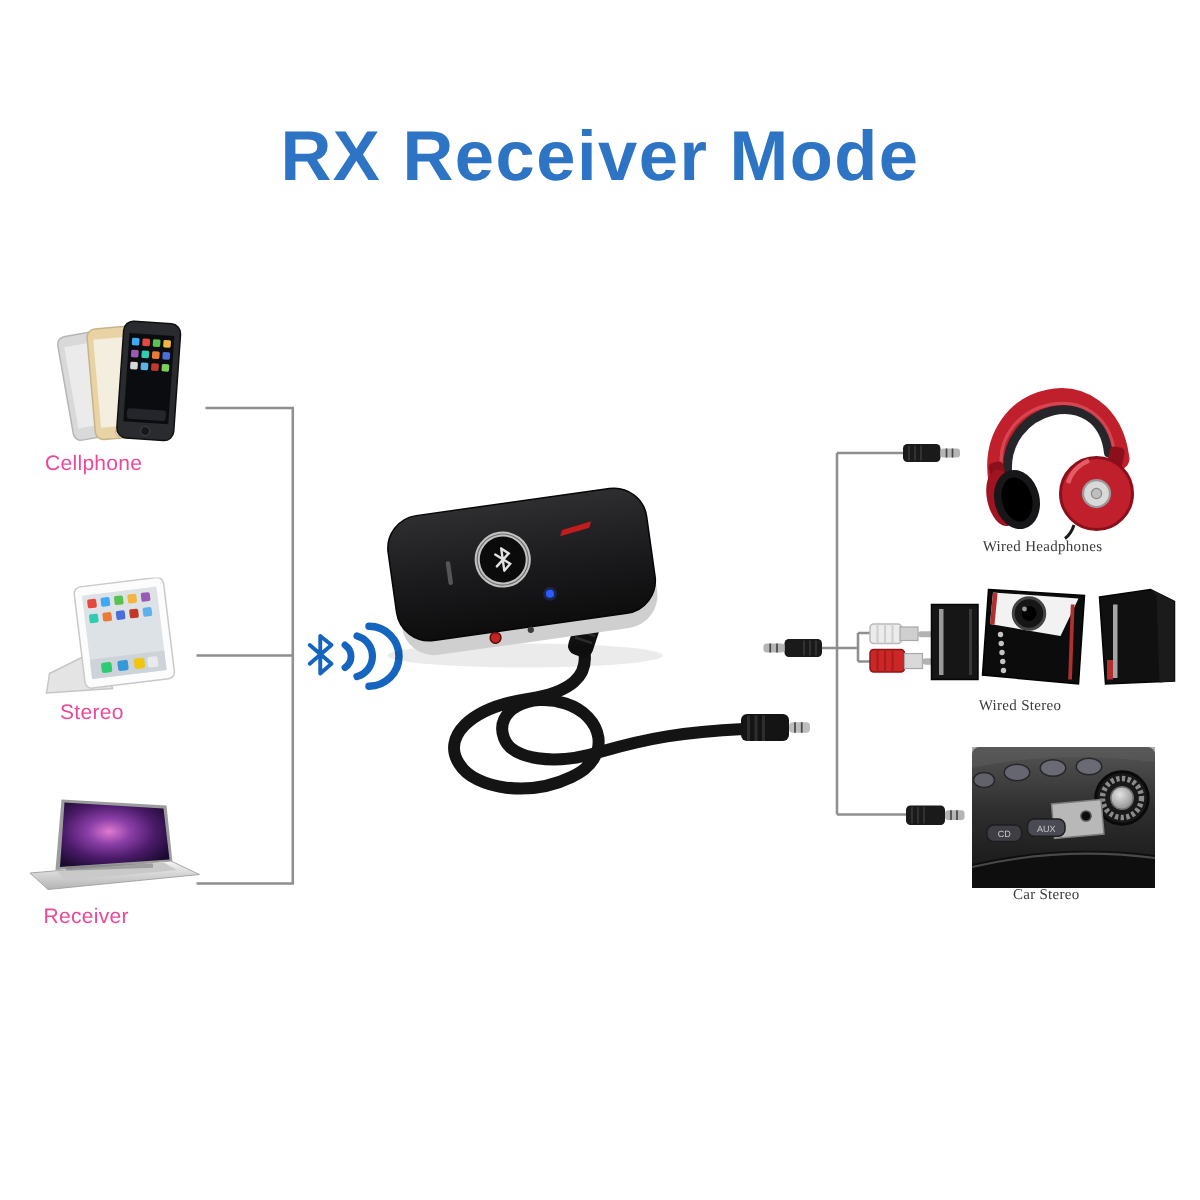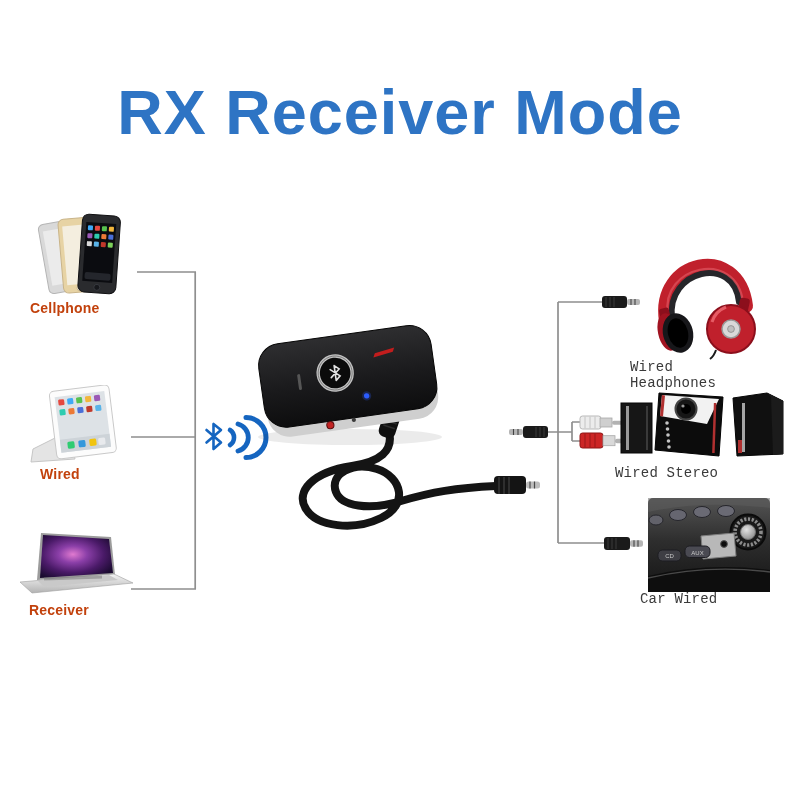--- a/index.html
+++ b/index.html
@@ -1,23 +1,23 @@
 <!DOCTYPE html>
 <html><head>
 <meta charset="utf-8">
 <style>
   html,body{margin:0;padding:0;background:#fff;}
   .canvas{position:relative;width:800px;height:800px;background:#fff;overflow:hidden;
           font-family:"Liberation Sans",sans-serif;}
   .abs{position:absolute;}
   .title{left:0;top:76px;width:800px;text-align:center;
-         font-size:63px;font-weight:700;color:#2e74c4;letter-spacing:1px;}
-  .src-label{font-size:14px;font-weight:700;color:#c2410c;letter-spacing:.2px;text-align:right;}
-  .out-label{font-family:Liberation Mono, monospace;font-size:14px;color:#3a3a3a;
-             letter-spacing:.2px;text-align:left;}
+         font-size:47px;font-weight:700;color:#2e74c4;letter-spacing:1px;}
+  .src-label{font-size:14px;font-weight:400;color:#ec4899;letter-spacing:.2px;text-align:right;}
+  .out-label{font-family:Liberation Serif, serif;font-size:10px;color:#3a3a3a;
+             letter-spacing:.2px;text-align:center;}
   svg{display:block;}
   .tiny-btn-text{font-family:"Liberation Sans",sans-serif;fill:#c9c9c9;}
 </style>
 </head>
 <body>
 
 <div class="canvas">
 
   <div class="abs title">RX Receiver Mode</div>
 
@@ -176,21 +176,21 @@
           <rect x="63" y="22" width="6" height="6" rx="1.2" fill="#c0392b"></rect>
         <rect x="72" y="22" width="6" height="6" rx="1.2" fill="#59b3e8"></rect>
         <rect x="33" y="52" width="50" height="13" fill="#cdd3d8"></rect>
         <rect x="40" y="55" width="7" height="7" rx="1.5" fill="#2ecc71"></rect>
           <rect x="51" y="55" width="7" height="7" rx="1.5" fill="#3498db"></rect>
         <rect x="62" y="55" width="7" height="7" rx="1.5" fill="#f1c40f"></rect>
           <rect x="71" y="55" width="7" height="7" rx="1.5" fill="#e8eaed"></rect>
       </g>
     </g>
   </svg>
-  <div class="abs src-label" style="left:40px;top:466px;">Wired</div>
+  <div class="abs src-label" style="left:40px;top:466px;">Stereo</div>
 
   <svg class="abs" style="left:14px;top:530px;" width="124" height="72" viewBox="0 0 124 72">
     <defs>
       <radialGradient id="nebula" cx="45%" cy="45%" r="65%">
         <stop offset="0" stop-color="#e07ad0"></stop>
           <stop offset="30%" stop-color="#8b3fa8"></stop>
         <stop offset="65%" stop-color="#4a1a68"></stop>
           <stop offset="100%" stop-color="#190a2e"></stop>
       </radialGradient>
       <linearGradient id="alu" x1="0" y1="0" x2="0" y2="1">
@@ -281,15 +281,15 @@
       <rect x="10" y="52" width="23" height="11" rx="4.5" fill="#3e3e44" stroke="#1d1d22"></rect>
       <text x="21.5" y="60" text-anchor="middle" font-size="6" class="tiny-btn-text">CD</text>
     </g>
     <g>
       <rect x="37" y="48" width="25" height="11.5" rx="4.5" fill="#4a4a52" stroke="#1d1d22"></rect>
       <text x="49.5" y="56.5" text-anchor="middle" font-size="6" class="tiny-btn-text">AUX</text>
     </g>
     <path d="M0 78 Q60 64 122 72 L122 94 L0 94 Z" fill="#0e0e0e"></path>
     <path d="M0 80 Q60 66 122 74" stroke="#494949" stroke-width="1.4" fill="none"></path>
   </svg>
-  <div class="abs out-label" style="left:640px;top:591px;width:115px;">Car Wired</div>
+  <div class="abs out-label" style="left:640px;top:591px;width:115px;">Car Stereo</div>
 
 </div>
 
 </body></html>

